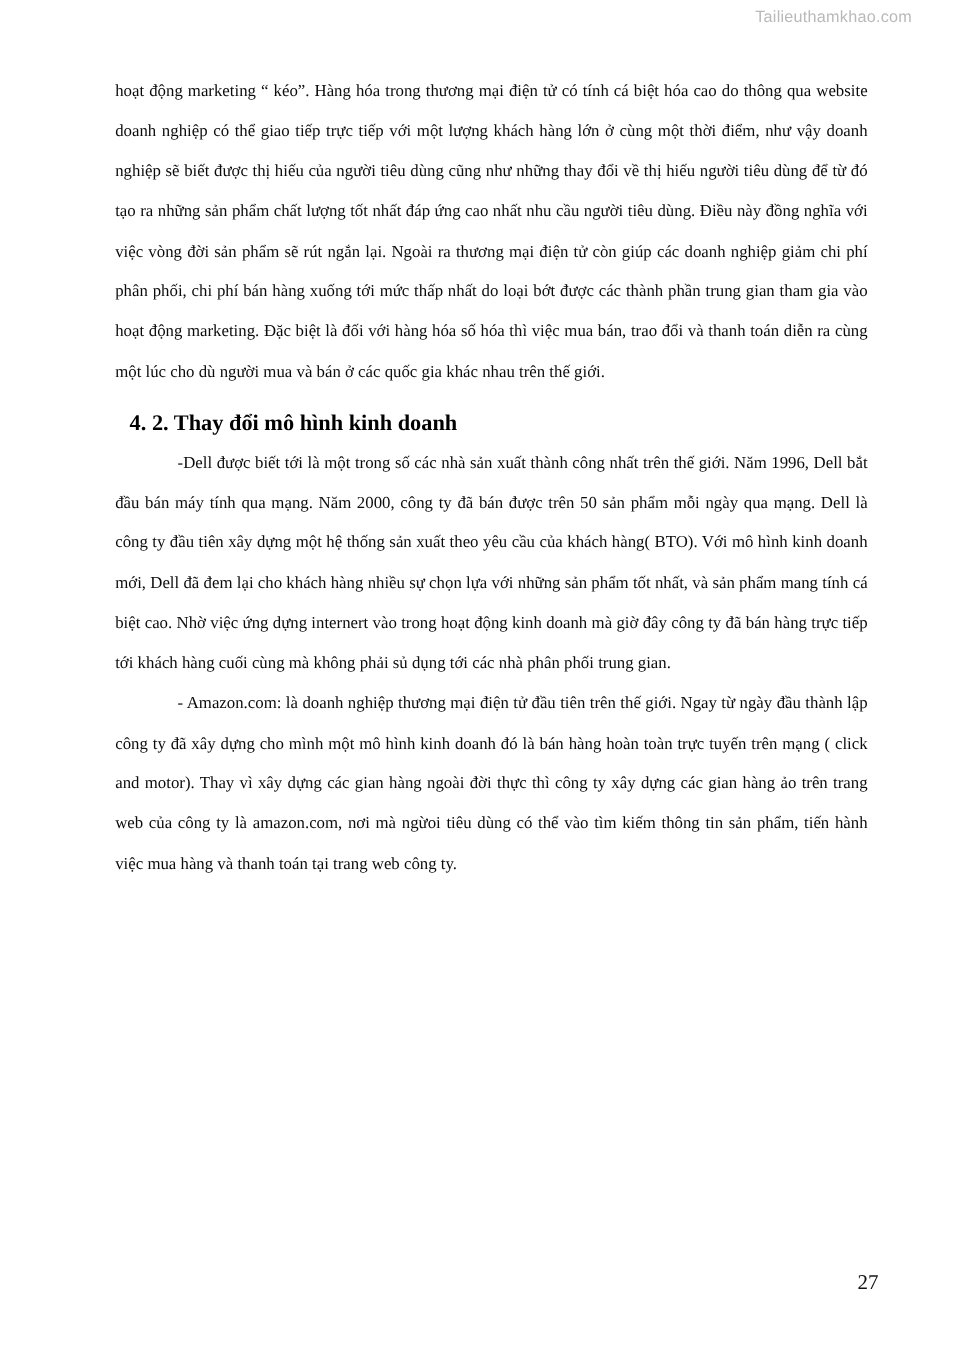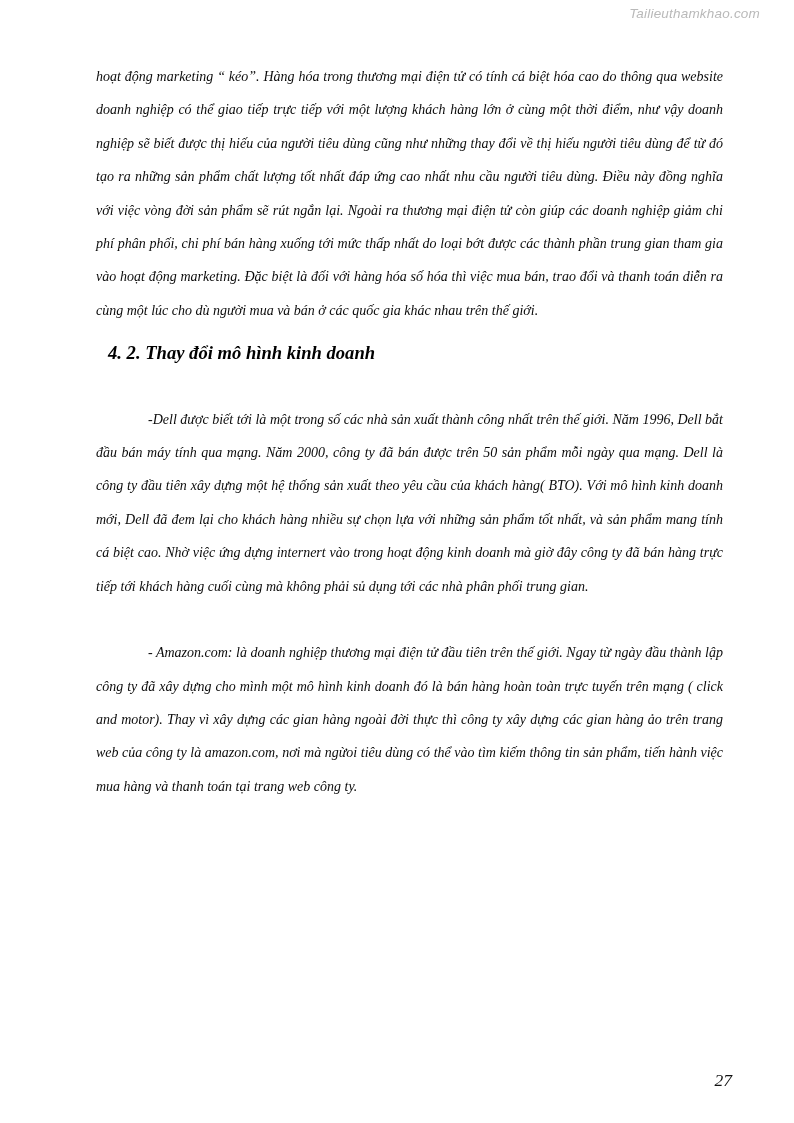--- a/index.html
+++ b/index.html
@@ -11,21 +11,20 @@
   body {
     font-family: "Liberation Serif", "DejaVu Serif", serif;
   }
   .page {
     position: relative;
     width: 794px;
     height: 1123px;
     background: #ffffff;
     overflow: hidden;
     box-sizing: border-box;
-    font-style: italic;
   }
   .watermark {
     position: absolute;
     top: 6px;
     right: 34px;
     font-family: "Liberation Sans", "DejaVu Sans", sans-serif;
     font-size: 13.5px;
     letter-spacing: 0.2px;
     color: #b9b9b9;
     user-select: none;
@@ -44,35 +43,34 @@
     text-align: justify;
     text-justify: inter-word;
     color: #0b0b0b;
     font-family: "Liberation Serif", "DejaVu Serif", serif;
   }
   p.indent {
     text-indent: 44px;
   }
   p.indent-wide {
     text-indent: 52px;
-    margin-top: 33px;
   }
   h2.section-heading {
     margin: 9px 0 0 12px;
     font-size: 18.6px;
     line-height: 33.4px;
     font-weight: bold;
     color: #000000;
     text-align: left;
     font-family: "Liberation Serif", "DejaVu Serif", serif;
   }
   .page-number {
     position: absolute;
     right: 62px;
-    bottom: 32px;
+    bottom: 44px;
     font-size: 17.5px;
     color: #111111;
     font-family: "Liberation Serif", "DejaVu Serif", serif;
   }
 </style>
 </head>
 <body>
 
 <div class="page">
 

